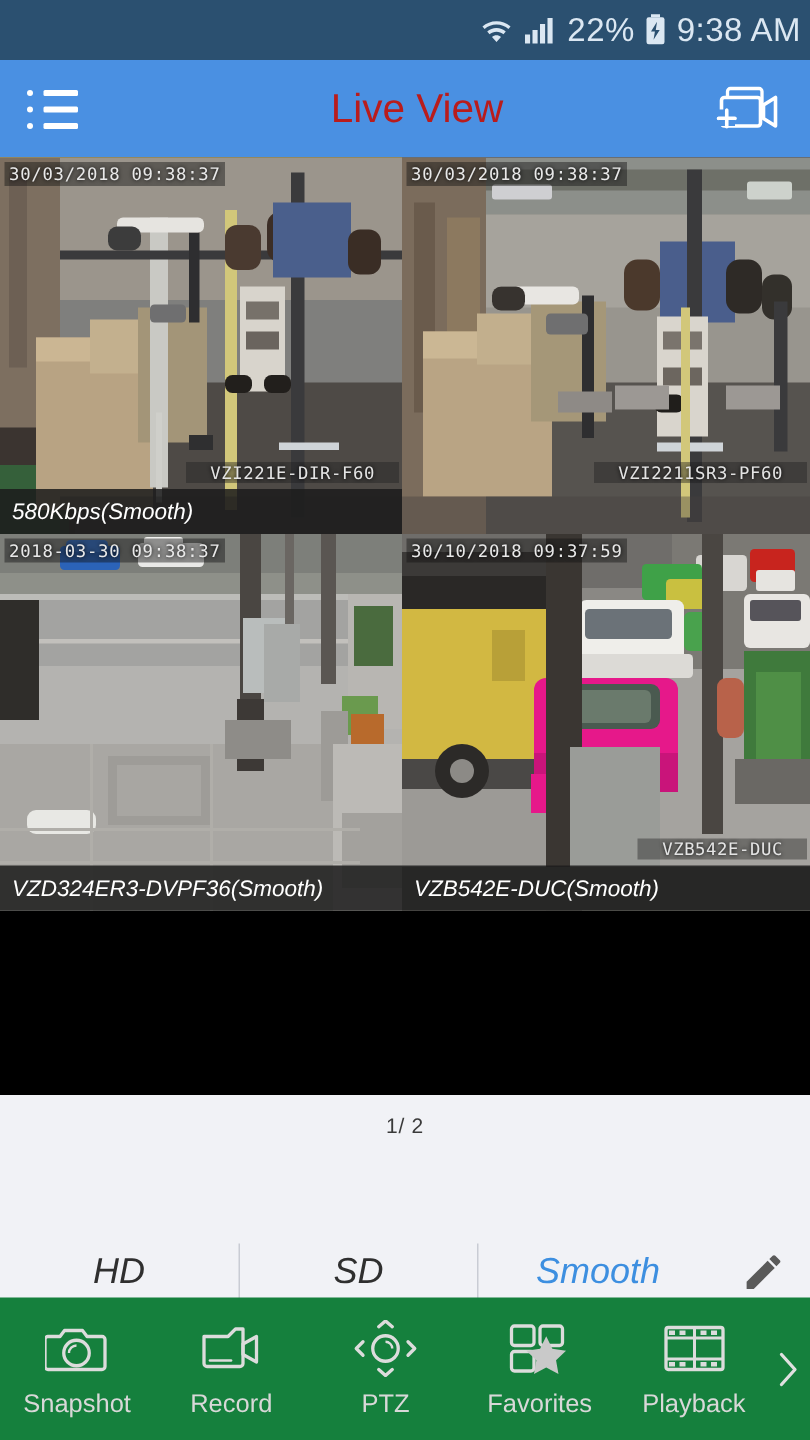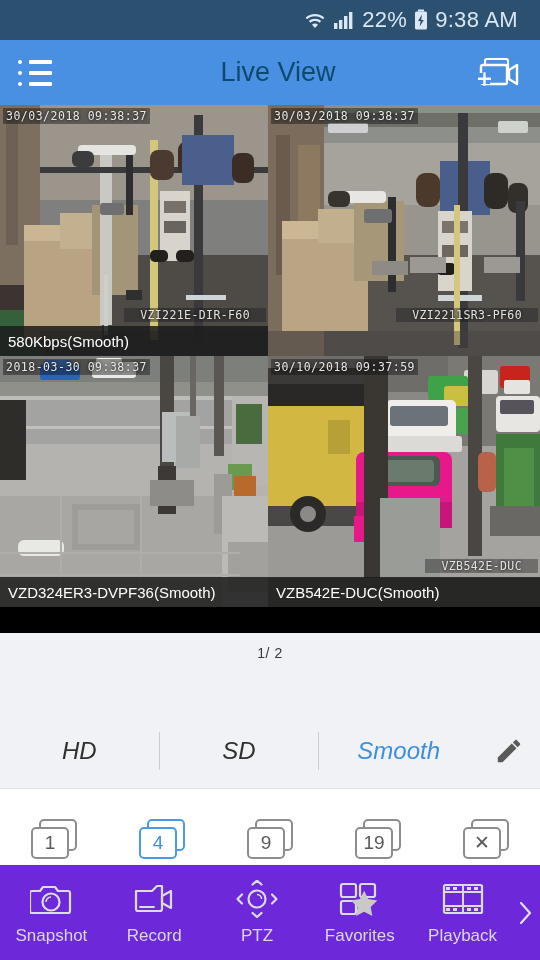--- a/index.html
+++ b/index.html
@@ -6,64 +6,64 @@
   html, body {
     width:540px; height:960px;
     font-family:"Liberation Sans", sans-serif;
     background:#ffffff; overflow:hidden;
   }
   #app { position:relative; width:540px; height:960px; }
 
   
   .statusbar{
     height:40px; background:#2b5070; display:flex; align-items:center;
-    justify-content:flex-end; padding-right:22px; gap:7px;
+    justify-content:flex-end; padding-right:6px; gap:7px;
   }
   .sb-text{ color:#dbe7f2; font-size:22px; letter-spacing:.3px; }
   .sb-ico{ display:flex; align-items:center; }
 
   
   .header{
     height:65px; background:#4a90e2; display:flex; align-items:center;
     justify-content:space-between; padding:0 18px;
   }
   .header-title{
-    color:#0c4a6e; font-size:27px; font-weight:400;
+    color:#b91c1c; font-size:27px; font-weight:400;
     position:absolute; left:0; right:0; text-align:center;
     pointer-events:none; line-height:65px; top:40px;padding-left:16px;
   }
   .menu-icon{ width:34px; height:26px; display:flex; flex-direction:column;
     justify-content:space-between; }
   .menu-row{ display:flex; align-items:center; gap:7px; }
   .menu-dot{ width:4px; height:4px; background:#fff; border-radius:50%; }
   .menu-line{ flex:1; height:4px; background:#fff; border-radius:1px; }
   .addcam-icon{ width:46px; height:36px; position:relative; }
 
   
-  .grid{ width:540px; height:528px; background:#000;
+  .grid{ width:540px; height:625px; background:#000;
     display:grid; grid-template-columns:268px 272px; grid-template-rows:251px 251px; }
   .tile{ position:relative; overflow:hidden; background:#6a6a64; }
   .tile.sel{ outline:2px solid #c8a63c; outline-offset:-2px; z-index:3; }
   .tile-canvas{ position:absolute; inset:0; }
   .ts{
     position:absolute; top:3px; left:3px; color:#e9e9e9;
     font-family:"DejaVu Sans Mono", monospace; font-size:11.5px;
     letter-spacing:.5px; background:rgba(20,20,20,.45); padding:1px 3px;
     text-shadow:0 0 3px #000;
   }
   .camid{
     position:absolute; bottom:34px; right:2px; color:#e4e4e4;
     font-family:"DejaVu Sans Mono", monospace; font-size:11.5px;
     letter-spacing:.4px; background:rgba(30,30,30,.4); padding:0 16px;
     text-shadow:0 0 3px #000; white-space:nowrap;
   }
   .tile-label{
     position:absolute; left:0; right:0; bottom:0; height:30px;
     background:rgba(28,28,28,.86); color:#fff; font-size:15px;
-    display:flex; align-items:center; padding-left:8px; white-space:nowrap;
+    display:flex; align-items:center; padding-left:8px; white-space:nowrap;font-style:italic;
   }
 
   
   .midsection{ background:#f1f2f6; height:155px; position:relative; }
   .page-ind{ text-align:center; color:#3a3a3a; font-size:14px;
     padding-top:12px; letter-spacing:.5px; }
   .quality-row{
     position:absolute; left:0; right:0; bottom:18px;
     display:flex; align-items:center;font-style:italic;
   }
@@ -91,21 +91,21 @@
     border:2px solid #8d8d8d; border-radius:5px; background:#fff;
     display:flex; align-items:center; justify-content:center;
     font-size:19px; color:#5a5a5a;
   }
   .lay-item.active .lay-back, .lay-item.active .lay-front{ border-color:#4a9ae8; }
   .lay-item.active .lay-front{ color:#3d8fe0; }
 
   
   .toolbar{
     position:absolute; left:0; bottom:0; width:540px; height:95px;
-    background:#6d28d9; display:flex; align-items:center;
+    background:#15803d; display:flex; align-items:center;
   }
   .tb-item{
     flex:1; display:flex; flex-direction:column; align-items:center;
     justify-content:center; gap:7px;
   }
   .tb-ico{ height:40px; display:flex; align-items:center; justify-content:center; }
   .tb-label{ color:#d8d8d8; font-size:17px; }
   .tb-more{ width:26px; display:flex; align-items:center; justify-content:center;
     padding-right:4px; }
 </style>

